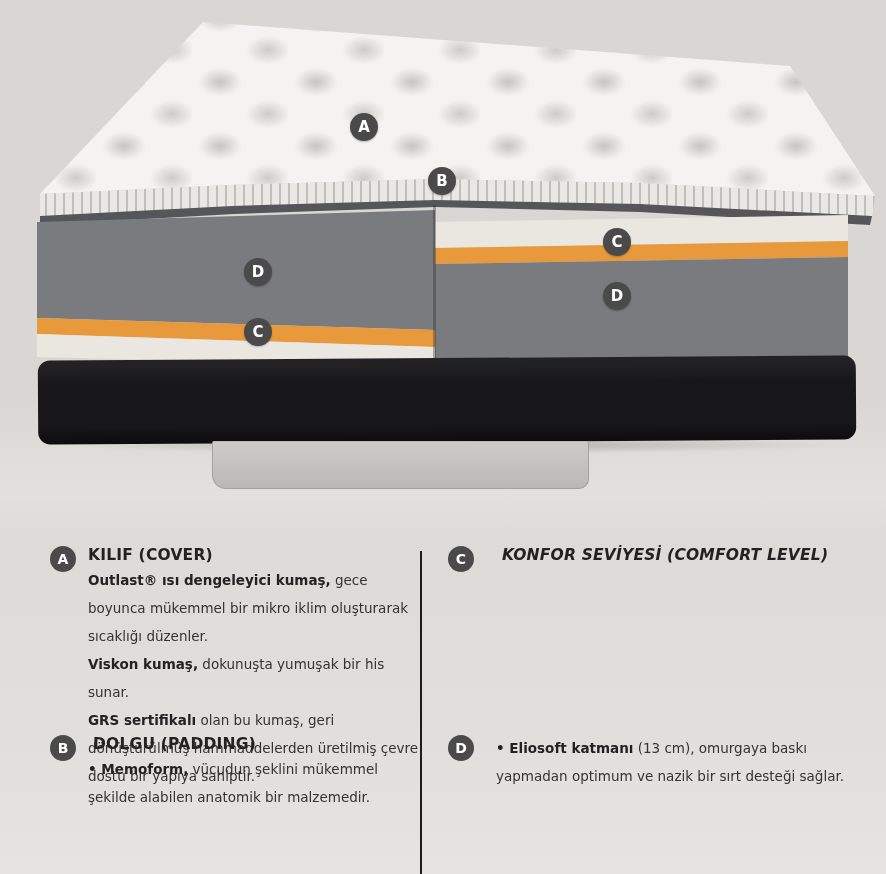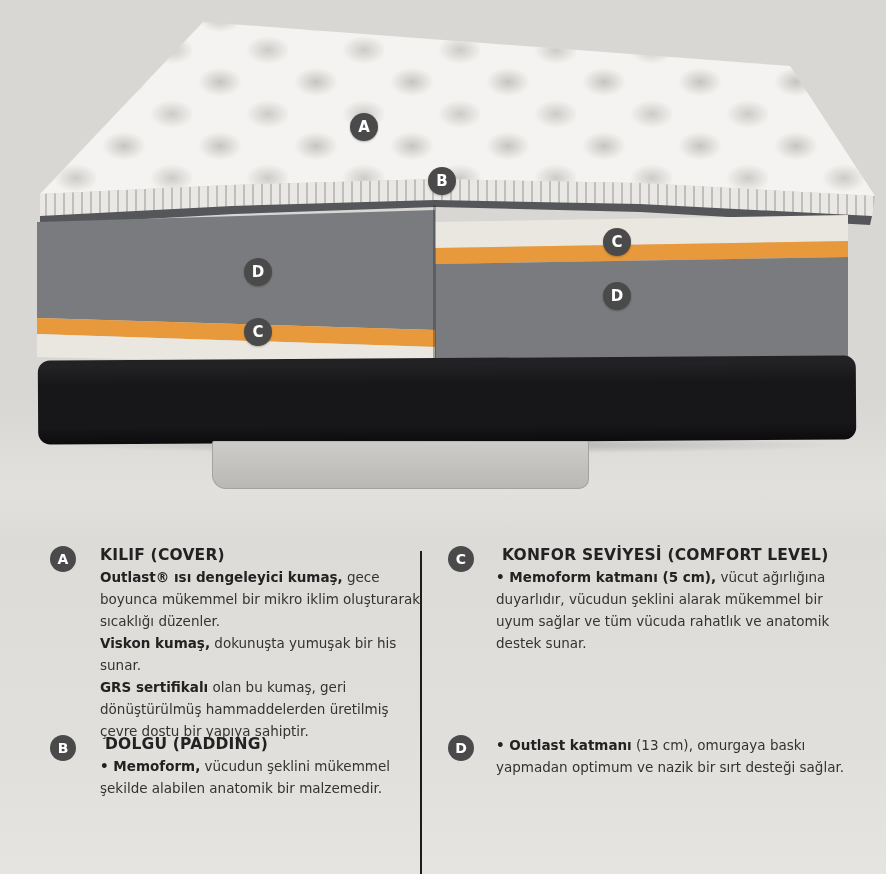--- a/index.html
+++ b/index.html
@@ -96,29 +96,29 @@
   .section{position:absolute;}
   .sec-a{left:50px;top:545px;width:378px;}
   .sec-b{left:50px;top:734px;width:378px;}
   .sec-c{left:448px;top:545px;width:412px;}
   .sec-d{left:448px;top:734px;width:412px;}
   .sec-badge{
     position:absolute;left:0;top:1px;width:26px;height:26px;border-radius:50%;
     background:var(--badge_bg);color:var(--badge_text);
     font-size:14px;font-weight:bold;line-height:26px;text-align:center;
   }
-  .sec-content{margin-left:50px;}
+  .sec-content{margin-left:38px;}
   .sec-c .sec-content,.sec-d .sec-content{margin-left:48px;}
   .sec-title{
     font-size:15.5px;font-weight:bold;color:var(--title_text);
     letter-spacing:.2px;margin:1px 0 2px;
   }
   .sec-b .sec-title{padding-left:5px;}
-  .sec-c .sec-title,.sec-d .sec-title{padding-left:6px;}
-  .sec-content p{margin:0;font-size:13.5px;line-height:22px;color:var(--body_text);}
+  .sec-c .sec-title,.sec-d .sec-title{padding-left:6px;font-style:italic;}
+  .sec-content p{margin:0;font-size:13.5px;line-height:28px;color:var(--body_text);}
   .sec-content b{color:var(--title_text);}
 </style>
 </head>
 <body>
 
 <div class="photo">
   <div class="shape quilt"></div>
   <div class="shape knit-band"></div>
   <div class="shape band-edge"></div>
 
@@ -165,25 +165,24 @@
         <p><b>• Memoform,</b><span> vücudun şeklini mükemmel şekilde alabilen anatomik bir malzemedir.</span></p>
       </div>
   </div>
 </div>
 
 <div class="section sec-c">
   <div class="sec-badge">C</div>
   <div class="sec-content">
     <div class="sec-title">KONFOR SEVİYESİ (COMFORT LEVEL)</div>
     <div>
-        <p><b>• Memoform katmanı (5 cm),</b><span> vücut ağırlığına duyarlıdır, vücudun şeklini alarak mükemmel bir uyum sağlar ve tüm vücuda rahatlık ve anatomik destek sunar.</span></p>
       </div>
   </div>
 </div>
 
 <div class="section sec-d">
   <div class="sec-badge">D</div>
   <div class="sec-content">
     <div>
-        <p><b>• Outlast katmanı</b><span> (13 cm), omurgaya baskı yapmadan optimum ve nazik bir sırt desteği sağlar.</span></p>
+        <p><b>• Eliosoft katmanı</b><span> (13 cm), omurgaya baskı yapmadan optimum ve nazik bir sırt desteği sağlar.</span></p>
       </div>
   </div>
 </div>
 
 </body></html>

